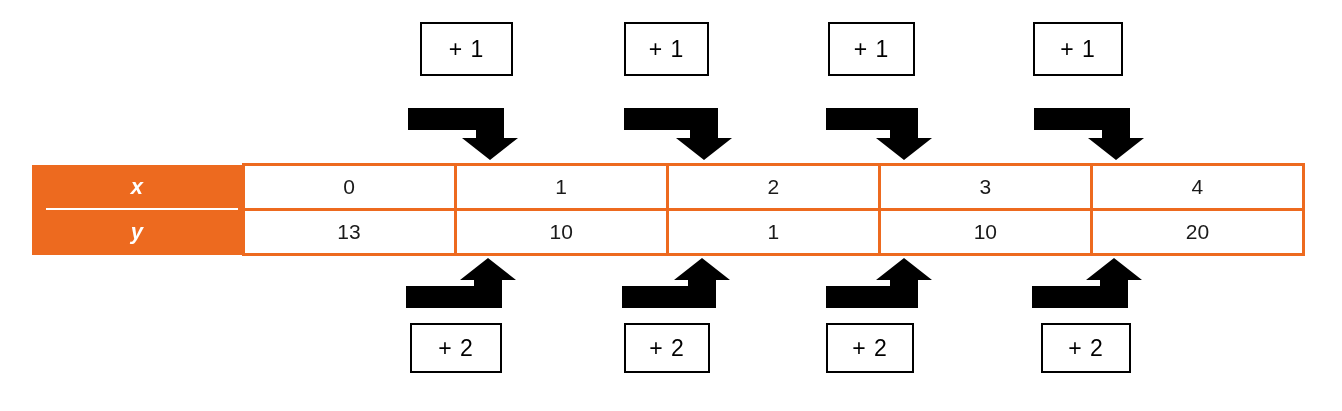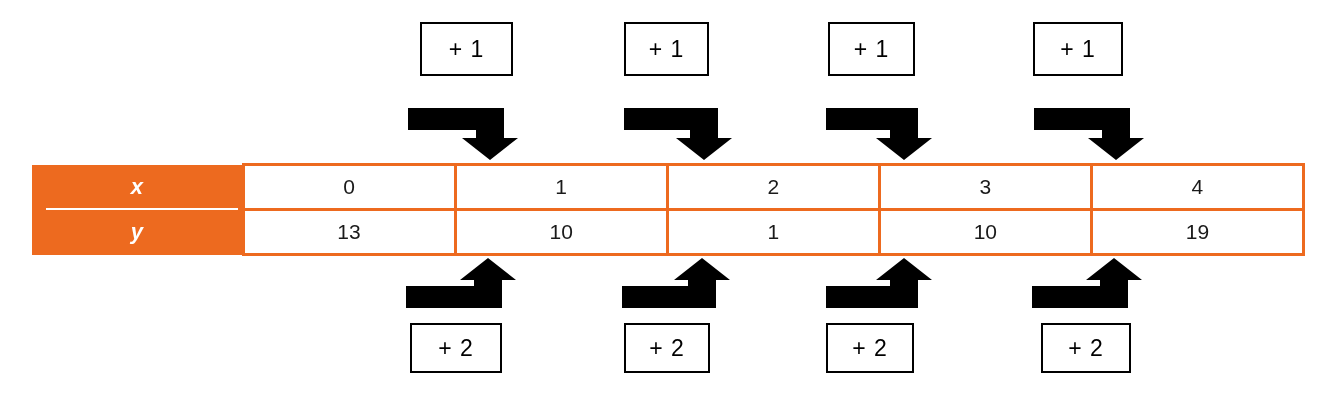--- a/index.html
+++ b/index.html
@@ -125,21 +125,21 @@
         <td>2</td>
         <td>3</td>
         <td>4</td>
       </tr>
       <tr>
         <td class="rowhead">y</td>
         <td>13</td>
         <td>10</td>
         <td>1</td>
         <td>10</td>
-        <td>19</td>
+        <td>20</td>
       </tr>
     </tbody>
   </table>
 
   <div class="arrow" style="left:406px; top:258px;">
     <svg width="110" height="50" viewBox="0 0 110 50" xmlns="http://www.w3.org/2000/svg">
       <path d="M82,0 L110,22 L96,22 L96,50 L0,50 L0,28 L68,28 L68,22 L54,22 Z" fill="#000000"></path>
     </svg>
   </div>
   <div class="arrow" style="left:622px; top:258px;">

